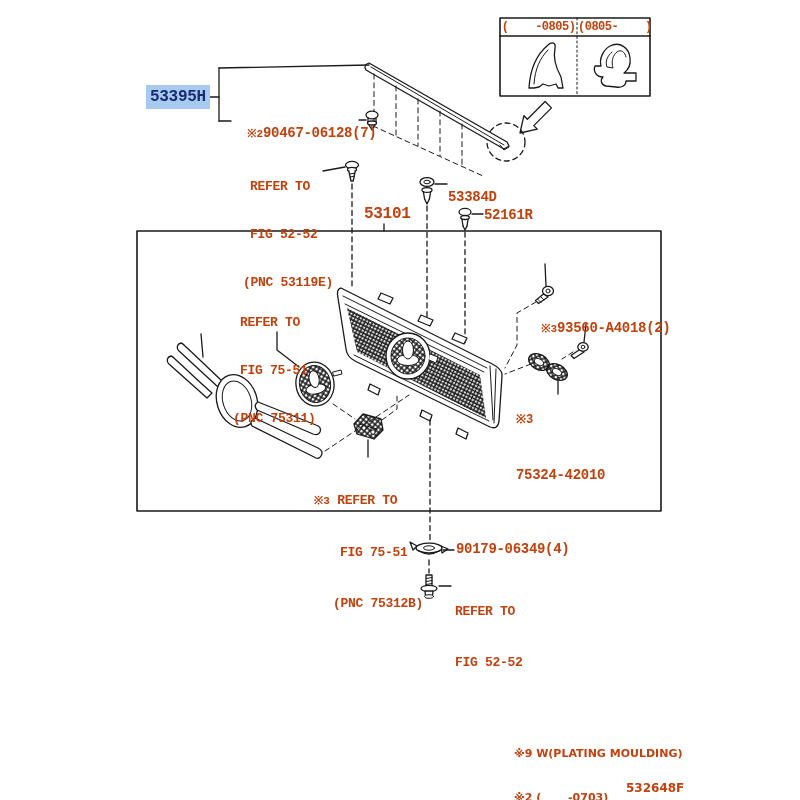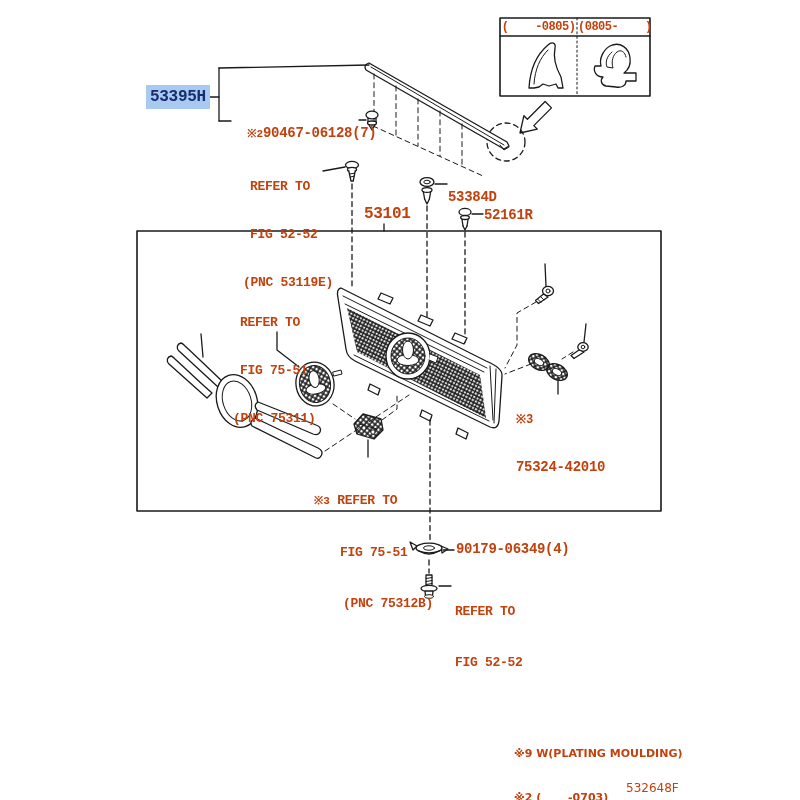--- a/index.html
+++ b/index.html
@@ -15,21 +15,21 @@
   .dot{stroke-dasharray:2 2.6;}
   .t{position:absolute;font-weight:bold;color:#c2410c;letter-spacing:-0.3px;white-space:pre;line-height:1;}
   .pn14{font-size:14px;}
   .pn16{font-size:16px;}
   .ref{font-size:13px;line-height:16px;}
   .ref2{font-size:13px;line-height:17px;}
   .pre{font-size:11px;letter-spacing:0;}
   .hl{background:var(--highlight_bg,#a8c9f0);color:var(--highlight_text,#182d70);padding:4px 4px;}
   .note{font-family:"DejaVu Sans","Liberation Sans",sans-serif;font-size:11px;font-weight:bold;
         letter-spacing:0;line-height:14.5px;}
-  .code{font-family:"DejaVu Sans","Liberation Sans",sans-serif;font-size:12px;font-weight:normal;letter-spacing:0;}
+  .code{font-family:"DejaVu Sans","Liberation Sans",sans-serif;font-size:12px;font-weight:bold;letter-spacing:0;}
   .th{font-size:12px;letter-spacing:-0.5px;text-align:center;}
 </style>
 </head>
 <body>
 
 <div id="stage">
 
 <svg width="800" height="800" viewBox="0 0 800 800">
   <defs>
     <pattern id="mesh" patternUnits="userSpaceOnUse" width="7" height="7" patternTransform="rotate(26)">
@@ -236,37 +236,40 @@
   <div>(PNC 53119E)</div>
 </div>
 
 <div class="t pn14" style="left:448px;top:178px;margin-top:12px;">53384D</div>
 
 <div class="t pn16" style="left:364px;top:206px;">53101</div>
 
 <div class="t pn14" style="left:484px;top:208px;">52161R</div>
 
 
+<div class="t pn14" style="left:525px;top:307px;">
+  <span class="pre">※3</span><span>93560-A4018(2)</span>
+</div>
 
 <div class="t ref" style="left:233px;top:283px;">
   <div style="margin-left:7px">REFER TO</div>
   <div style="margin-left:7px">FIG 75-51</div>
   <div>(PNC 75311)</div>
 </div>
 
 
 <div class="t" style="left:516px;top:382px;">
   <div class="pre" style="font-size:12px">※3</div>
-  <div class="pn14" style="margin-top:2px">75324-42010</div>
+  <div class="pn14" style="margin-top:10px">75324-42010</div>
 </div>
 
 <div class="t ref2" style="left:314px;top:458px;">
   <div><span class="pre">※3</span> <span>REFER TO</span></div>
   <div style="margin-left:26px">FIG 75-51</div>
-  <div style="margin-left:29px">(PNC 75312B)</div>
+  <div style="margin-left:19px">(PNC 75312B)</div>
 </div>
 
 <div class="t pn14" style="left:456px;top:542px;">90179-06349(4)</div>
 
 <div class="t ref2" style="left:455px;top:569px;">
   <div>REFER TO</div>
   <div>FIG 52-52</div>
 </div>
 
 <div class="t note" style="left:514px;top:718px;">

